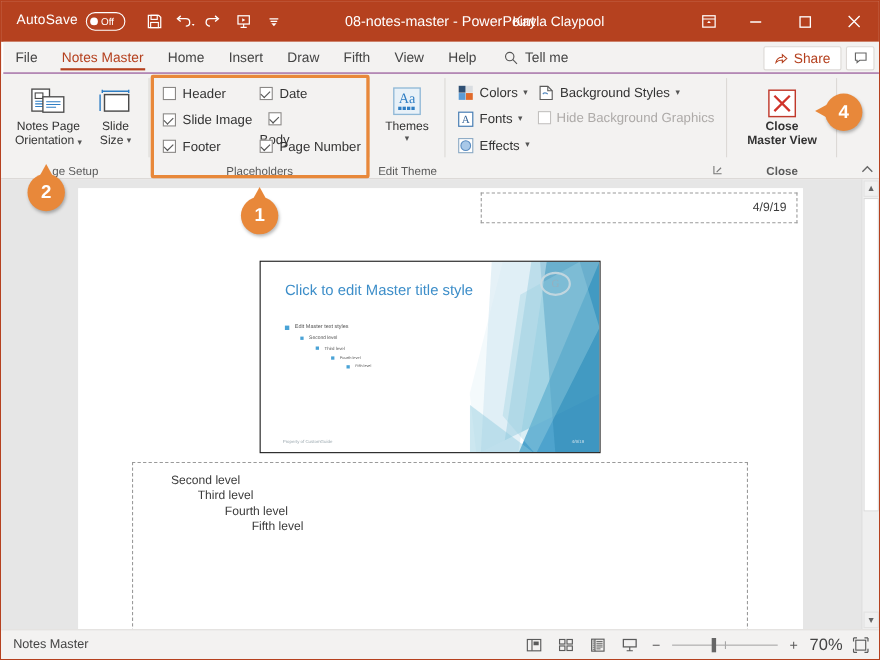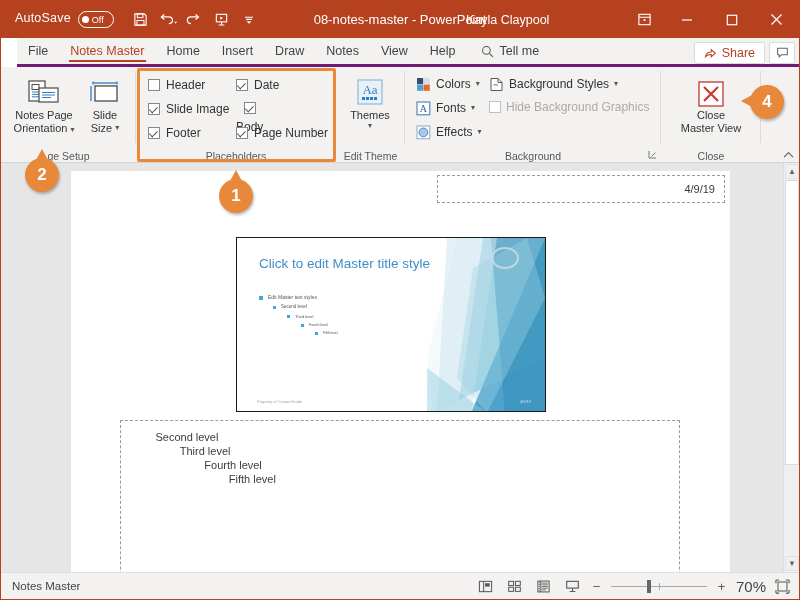--- a/index.html
+++ b/index.html
@@ -36,23 +36,23 @@
     position: absolute; left: 0; right: 0; text-align: center; font-size: 13px; color: #fff;
     pointer-events: none;
   }
   .user-name { position: absolute; left: 465px; font-size: 12.5px; color: #fff; white-space: nowrap; }
   .win-right { position: absolute; right: 0; top: 0; height: 37px; display: flex; align-items: center; }
   .win-btn { width: 45px; height: 37px; display: flex; align-items: center; justify-content: center; color: #fff; }
   .ribbon-display { width: 40px; }
 
   
   .tabstrip {
-    position: absolute; top: 37px; left: 16px; right: 0; height: 29px;
+    position: absolute; top: 37px; left: 2px; right: 0; height: 29px;
     background: #f3f2f1; display: flex; align-items: stretch;
-    border-bottom: 3px solid #701a75;
+    border-bottom: 1px solid #701a75;
   }
   .tab {
     padding: 0 11px; display: flex; align-items: center; font-size: 12.5px; color: #444;
     position: relative; white-space: nowrap;
   }
   .tab.active { color: #b5411f; font-weight: normal; }
   .tab.active::after {
     content: ""; position: absolute; left: 10px; right: 10px; bottom: 2px; height: 2px; background: #b5411f;
   }
   .tellme { display: flex; align-items: center; gap: 6px; padding: 0 10px 0 14px; color: #444; font-size: 12.5px; }
@@ -278,21 +278,21 @@
       </span>
     </div>
   </div>
 
   <div class="tabstrip">
     <div class="tab">File</div>
     <div class="tab active">Notes Master</div>
     <div class="tab">Home</div>
     <div class="tab">Insert</div>
     <div class="tab">Draw</div>
-    <div class="tab">Notes</div>
+    <div class="tab">Fifth</div>
     <div class="tab">View</div>
     <div class="tab">Help</div>
     <div class="tellme">
       <svg width="13" height="13" viewBox="0 0 14 14">
           <circle cx="5.8" cy="5.8" r="4.1" fill="none" stroke="#555" stroke-width="1.1"></circle>
           <path d="M8.9 8.9l4 4" stroke="#555" stroke-width="1.1"></path>
         </svg>
       <span>Tell me</span>
     </div>
     <div class="tab-right">
@@ -440,31 +440,30 @@
               <path d="M4.5 8.5c1.5-2 3-1 4.5 0" fill="none" stroke="#5a8cc0" stroke-width="1.1"></path>
             </svg>
         </span>
         <span>Background Styles</span>
         <span class="caret">▾</span>
       </div>
       <div class="small-row" style="left:83px; top:33px;">
         <span class="chkbox disabled" style="margin-left:1px;"></span>
         <span class="dim">Hide Background Graphics</span>
       </div>
-      <div class="grp-label">Background</div>
       <div class="dlg-launcher">
         <svg width="9" height="9" viewBox="0 0 9 9">
             <path d="M1 1v7h7" fill="none" stroke="#777" stroke-width="1"></path>
             <path d="M3.5 6.5l4-4" stroke="#777" stroke-width="1"></path>
           </svg>
       </div>
       <div class="grp-sep" style="right:0;"></div>
     </div>
 
-    <div class="grp" style="left:660px; width:100px;">
+    <div class="grp" style="left:660px; width:100px;font-weight:bold;">
       <div class="bigbtn" style="left:12px; top:6px;">
         <span class="ico">
           <svg width="30" height="30" viewBox="0 0 30 30">
             <rect x="3" y="3" width="24" height="24" fill="#fff" stroke="#c0392b" stroke-width="1.3"></rect>
             <path d="M8 8l14 14M22 8L8 22" stroke="#d0332a" stroke-width="2.1"></path>
           </svg>
         </span>
         <span>Close</span>
         <span>Master View</span>
       </div>

